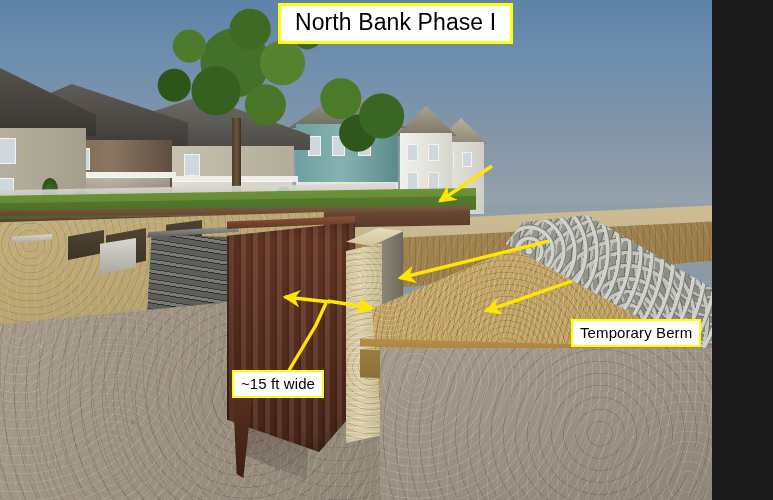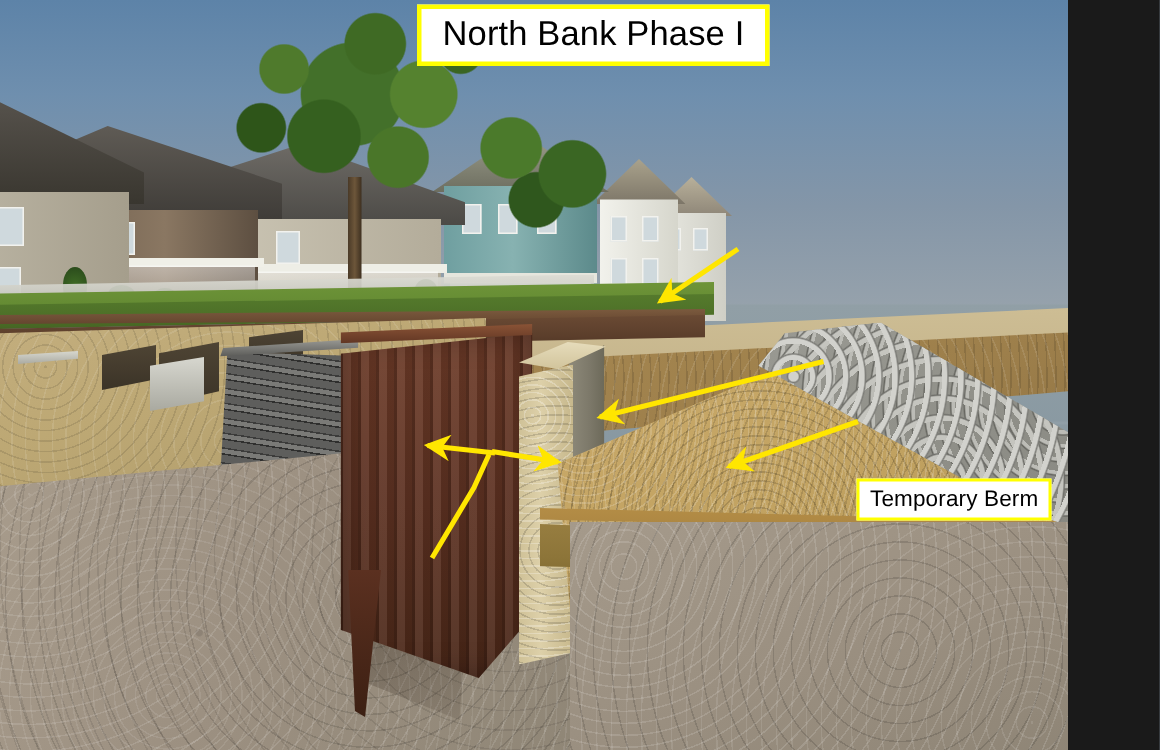--- a/index.html
+++ b/index.html
@@ -401,14 +401,15 @@
     <path d="M 330 302 L 285 297" stroke="#ffe600" stroke-width="3.4" fill="none" marker-end="url(#ah)"></path>
     <path d="M 328 301 L 372 308" stroke="#ffe600" stroke-width="3.4" fill="none" marker-end="url(#ah)"></path>
   </svg>
 
   <div class="callout title" style="left:278px;top:3px;">North Bank Phase I</div>
 
 
 
   <div class="callout" style="left:571px;top:275px;margin-top:44px;">Temporary Berm</div>
 
+  <div class="callout" style="left:232px;top:370px;">~15 ft wide</div>
 
 </div>
 
 </body></html>

